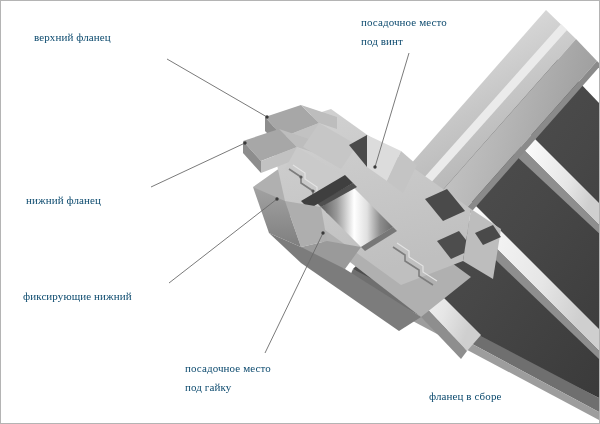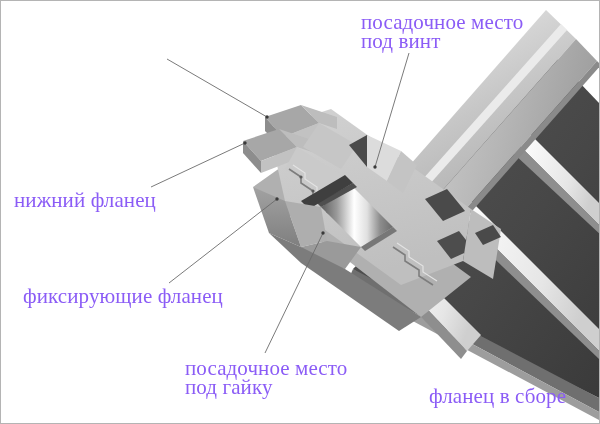--- a/index.html
+++ b/index.html
@@ -8,30 +8,30 @@
     width:600px;height:424px;
     background:#ffffff;
     border:1px solid #b4b4b4;
     box-sizing:border-box;
     overflow:hidden;
     font-family:"Liberation Serif","DejaVu Serif",serif;
   }
   #art{position:absolute;left:0;top:0;width:600px;height:424px;}
   .lbl{
     position:absolute;
-    color:#8b5cf6;
+    color:#0c4a6e;
     font-family:"Liberation Serif","DejaVu Serif",serif;
-    font-size:21px;
+    font-size:11px;
     line-height:19px;
     white-space:nowrap;
     letter-spacing:0.1px;
   }
   .lbl.l1{left:33px;  top:27px;}
   .lbl.l2{left:360px; top:12px;}
-  .lbl.l3{left:13px;  top:190px;}
+  .lbl.l3{left:25px;  top:190px;}
   .lbl.l4{left:22px;  top:286px;}
   .lbl.l5{left:184px; top:358px;}
   .lbl.l6{left:428px; top:386px;}
   .lbl span{display:block;}
 </style>
 </head>
 <body>
 
 <div id="page">
 
@@ -171,32 +171,35 @@
     </g>
     <g fill="#3a3a3a">
       <circle cx="266" cy="116" r="1.7"></circle>
       <circle cx="374" cy="166" r="1.7"></circle>
       <circle cx="244" cy="142" r="1.7"></circle>
       <circle cx="276" cy="198" r="1.7"></circle>
       <circle cx="322" cy="232" r="1.7"></circle>
     </g>
   </svg>
 
+  <div class="lbl l1">
+    <span>верхний фланец</span>
+  </div>
 
   <div class="lbl l2">
     <span>посадочное место</span>
     <span>под винт</span>
   </div>
 
   <div class="lbl l3">
     <span>нижний фланец</span>
   </div>
 
   <div class="lbl l4">
-    <span>фиксирующие фланец</span>
+    <span>фиксирующие нижний</span>
   </div>
 
   <div class="lbl l5">
     <span>посадочное место</span>
     <span>под гайку</span>
   </div>
 
   <div class="lbl l6">
     <span>фланец в сборе</span>
   </div>

